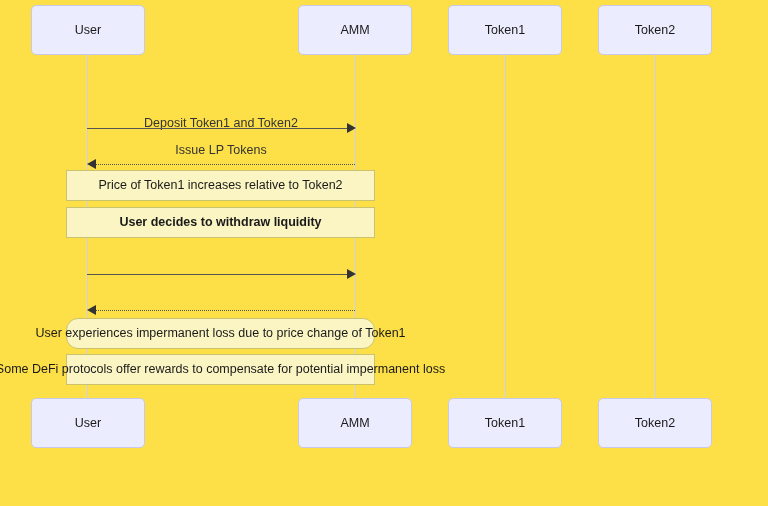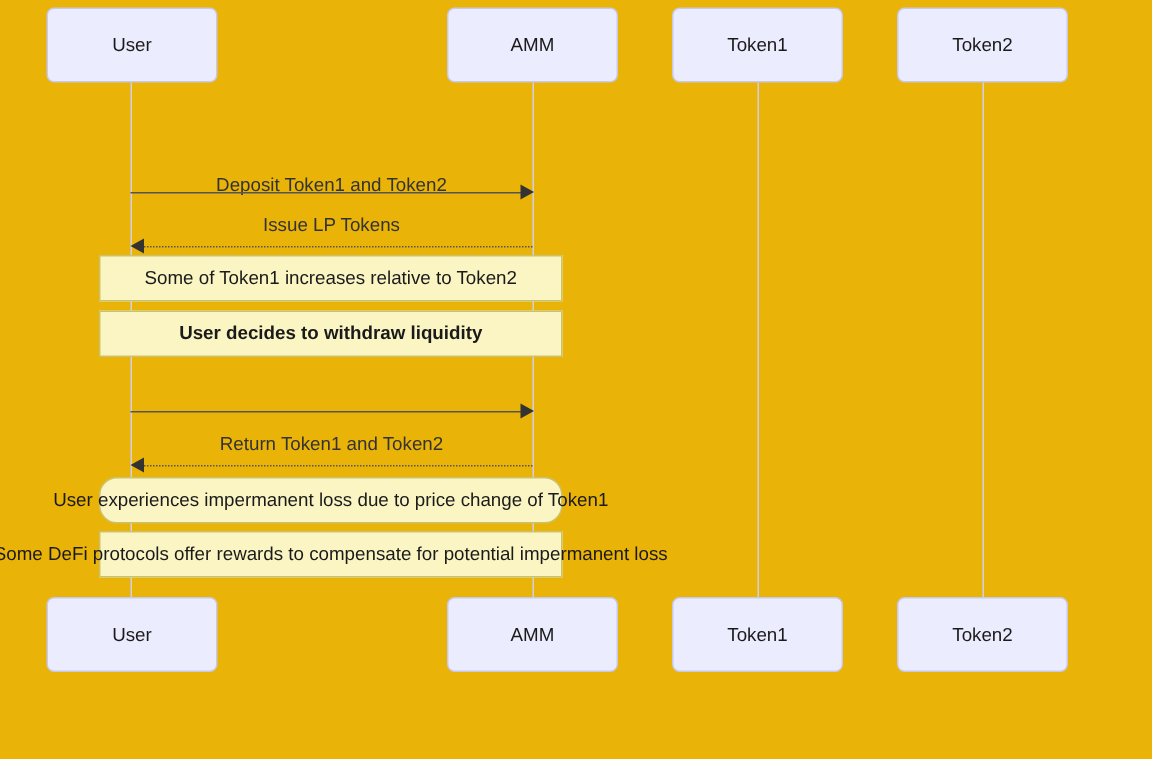--- a/index.html
+++ b/index.html
@@ -8,21 +8,21 @@
     background: #ffffff;
   }
   body {
     font-family: "Liberation Sans", sans-serif;
     -webkit-font-smoothing: antialiased;
   }
   #diagram {
     position: relative;
     width: 768px;
     height: 506px;
-    background: #eab308;
+    background: #fde047;
     overflow: hidden;
   }
 
   
   .lifeline {
     position: absolute;
     width: 1px;
     background: #cfcfe8;
     top: 55px;
     height: 343px;
@@ -130,31 +130,30 @@
 
   <div class="msg-label" style="left:87px; top:117px; width:268px;">Deposit Token1 and Token2</div>
   <div class="msg-line" style="left:87px; top:128px; width:263px;"></div>
   <div class="arrowhead right" style="left:347px; top:123px;"></div>
 
   <div class="msg-label" style="left:87px; top:144px; width:268px;">Issue LP Tokens</div>
   <div class="msg-line dotted" style="left:92px; top:164px; width:263px;"></div>
   <div class="arrowhead left" style="left:87px; top:159px;"></div>
 
   <div class="note" style="top:170px;">
-    <span class="note-label">Some of Token1 increases relative to Token2</span>
+    <span class="note-label">Price of Token1 increases relative to Token2</span>
   </div>
 
   <div class="note bold" style="top:207px;">
     <span class="note-label">User decides to withdraw liquidity</span>
   </div>
 
   <div class="msg-line" style="left:87px; top:274px; width:263px;"></div>
   <div class="arrowhead right" style="left:347px; top:269px;"></div>
 
-  <div class="msg-label" style="left:87px; top:290px; width:268px;">Return Token1 and Token2</div>
   <div class="msg-line dotted" style="left:92px; top:310px; width:263px;"></div>
   <div class="arrowhead left" style="left:87px; top:305px;"></div>
 
   <div class="note" style="top:318px;border-radius:12px;">
     <span class="note-label">User experiences impermanent loss due to price change of Token1</span>
   </div>
 
   <div class="note" style="top:354px;">
     <span class="note-label">Some DeFi protocols offer rewards to compensate for potential impermanent loss</span>
   </div>

